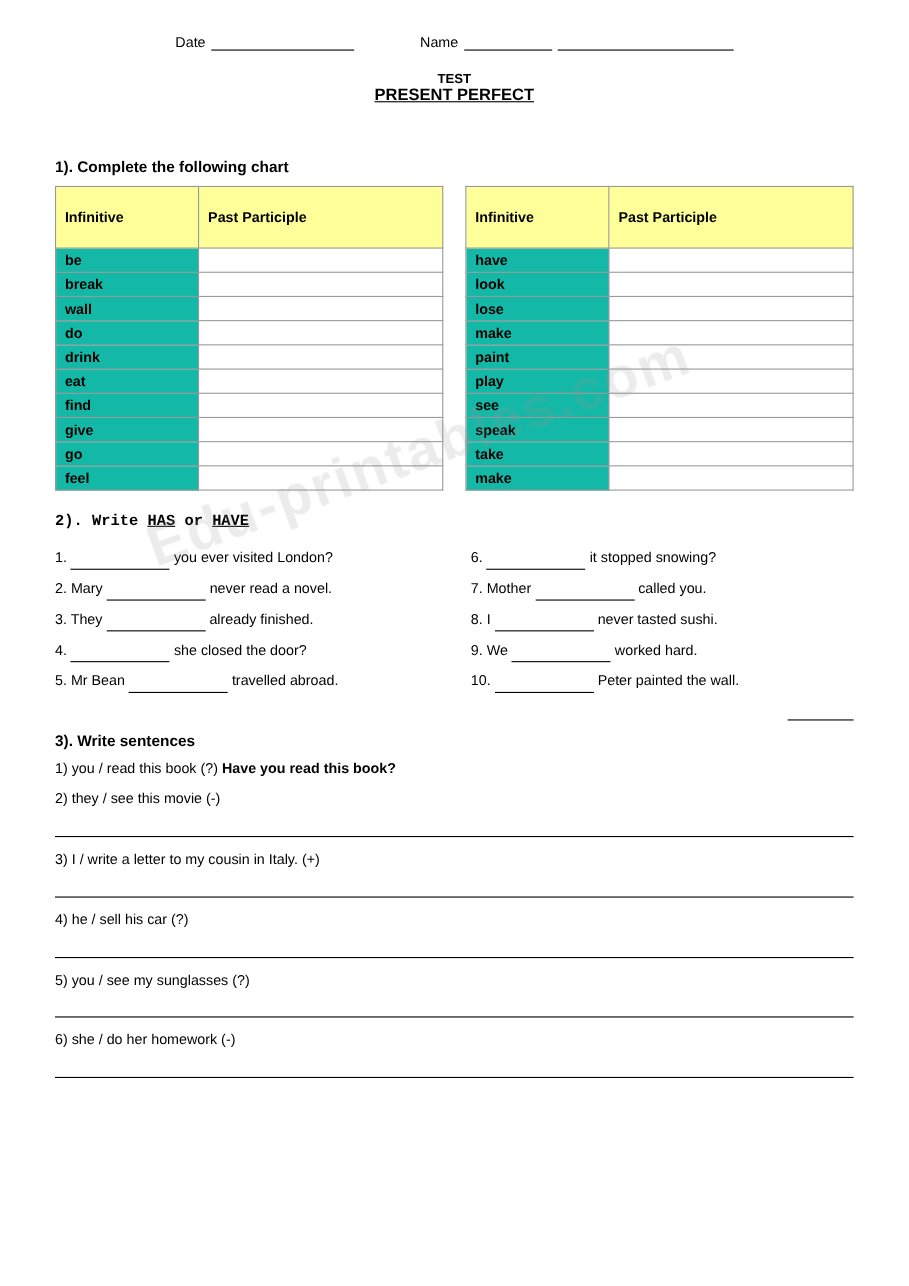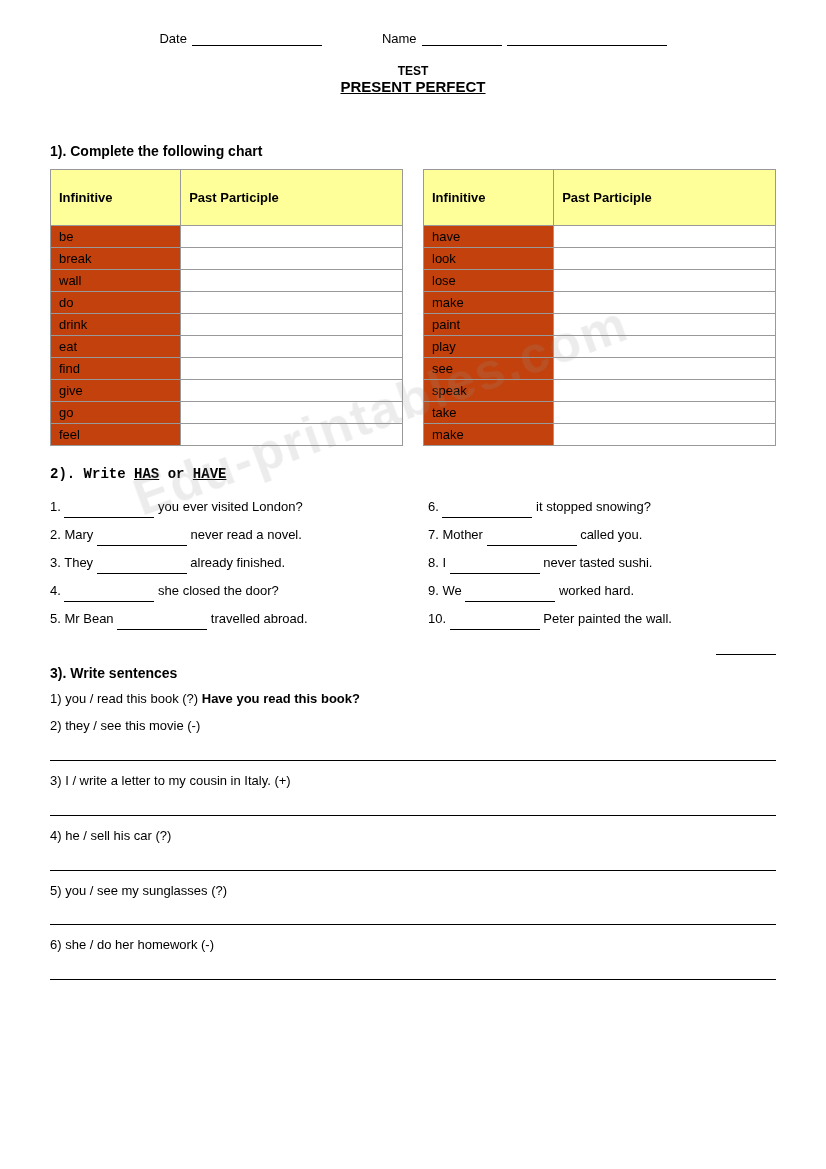--- a/index.html
+++ b/index.html
@@ -80,22 +80,22 @@
       font-size: 13px;
       text-align: left;
     }
     .vocab-table td {
       border: 1px solid #999;
       padding: 3px 8px;
       font-size: 13px;
       height: 22px;
     }
     .vocab-table td.infinitive {
-      background: #c2410c;
-      font-weight: normal;
+      background: #14b8a6;
+      font-weight: bold;
     }
     .vocab-table td.past-part {
       background: #fff;
       min-width: 120px;
     }
 
     
     .section2 {
       margin-bottom: 18px;
     }

